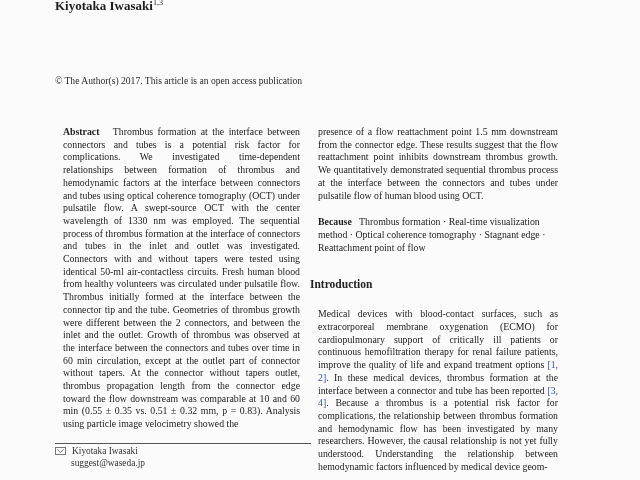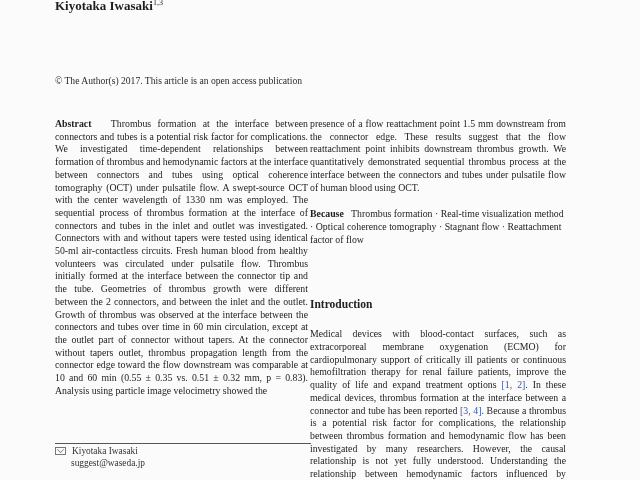--- a/index.html
+++ b/index.html
@@ -18,25 +18,25 @@
   .meta {
     position: absolute; left: 55px; top: 75px;
     font-size: 9.6px; line-height: 12px; color: #2a2a2a;
   }
   .col {
     position: absolute; font-size: 9.8px; line-height: 12.7px;
     text-align: justify; color: #222;
   }
   .col-left { left: 55px; top: 118px; width: 253px; }
   .col-right { left: 310px; top: 118px; width: 256px; }
-  .col p { margin: 0; }
+  .col p { margin: 8px; }
   .kw-label, .abs-label { font-weight: bold; }
   .keywords { margin-top: 14px !important; text-align: left; }
   h2 {
-    font-size: 11.5px; font-weight: bold; margin: 52px 0 17px 0;
+    font-size: 11.5px; font-weight: bold; margin: 24px 0 17px 0;
     line-height: 13px;
   }
   .cite { color: #3355aa; }
   .footnote-rule {
     position: absolute; left: 55px; top: 443px; width: 256px; height: 0;
     border-top: 1px solid #555;
   }
   .footnote {
     position: absolute; left: 55px; top: 446px; font-size: 9.4px; line-height: 11.5px;
     color: #333;
@@ -60,21 +60,21 @@
 <div class="meta">
   <div>© The Author(s) 2017. This article is an open access publication</div>
 </div>
 
 <div class="col col-left">
   <p><span class="abs-label">Abstract</span>&nbsp;&nbsp;&nbsp;<span>Thrombus formation at the interface between connectors and tubes is a potential risk factor for complications. We investigated time-dependent relationships between formation of thrombus and hemodynamic factors at the interface between connectors and tubes using optical coherence tomography (OCT) under pulsatile flow. A swept-source OCT with the center wavelength of 1330 nm was employed. The sequential process of thrombus formation at the interface of connectors and tubes in the inlet and outlet was investigated. Connectors with and without tapers were tested using identical 50-ml air-contactless circuits. Fresh human blood from healthy volunteers was circulated under pulsatile flow. Thrombus initially formed at the interface between the connector tip and the tube. Geometries of thrombus growth were different between the 2 connectors, and between the inlet and the outlet. Growth of thrombus was observed at the interface between the connectors and tubes over time in 60 min circulation, except at the outlet part of connector without tapers. At the connector without tapers outlet, thrombus propagation length from the connector edge toward the flow downstream was comparable at 10 and 60 min (0.55 ± 0.35 vs. 0.51 ± 0.32 mm, p = 0.83). Analysis using particle image velocimetry showed the</span></p>
 </div>
 
 <div class="col col-right">
   <p>presence of a flow reattachment point 1.5 mm downstream from the connector edge. These results suggest that the flow reattachment point inhibits downstream thrombus growth. We quantitatively demonstrated sequential thrombus process at the interface between the connectors and tubes under pulsatile flow of human blood using OCT.</p>
-  <p class="keywords"><span class="kw-label">Because</span>&nbsp;&nbsp;&nbsp;<span>Thrombus formation · Real-time visualization method · Optical coherence tomography · Stagnant flow · Reattachment factor of flow</span></p>
+  <p class="keywords"><span class="kw-label">Because</span>&nbsp;&nbsp;&nbsp;<span>Thrombus formation · Real-time visualization method · Optical coherence tomography · Stagnant edge · Reattachment point of flow</span></p>
   <h2>Introduction</h2>
   <p><span>Medical devices with blood-contact surfaces, such as extracorporeal membrane oxygenation (ECMO) for cardiopulmonary support of critically ill patients or continuous hemofiltration therapy for renal failure patients, improve the quality of life and expand treatment options </span><a class="cite">[1, 2]</a><span>. In these medical devices, thrombus formation at the interface between a connector and tube has been reported </span><a class="cite">[3, 4]</a><span>. Because a thrombus is a potential risk factor for complications, the relationship between thrombus formation and hemodynamic flow has been investigated by many researchers. However, the causal relationship is not yet fully understood. Understanding the relationship between hemodynamic factors influenced by medical device geom-</span></p>
 </div>
 
 <div class="footnote-rule"></div>
 <div class="footnote">
   <span class="env"></span><span>Kiyotaka Iwasaki</span>
   <span class="email">suggest@waseda.jp</span>
 </div>
 

